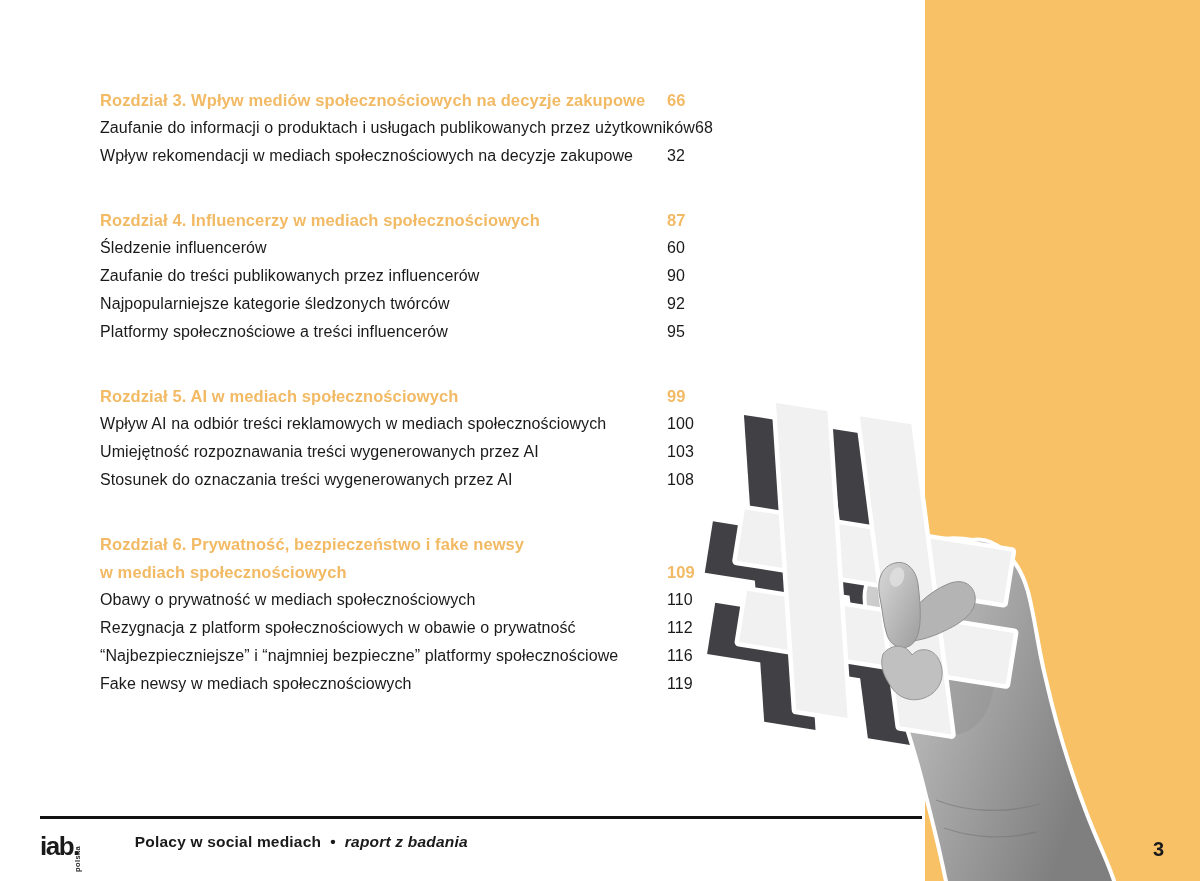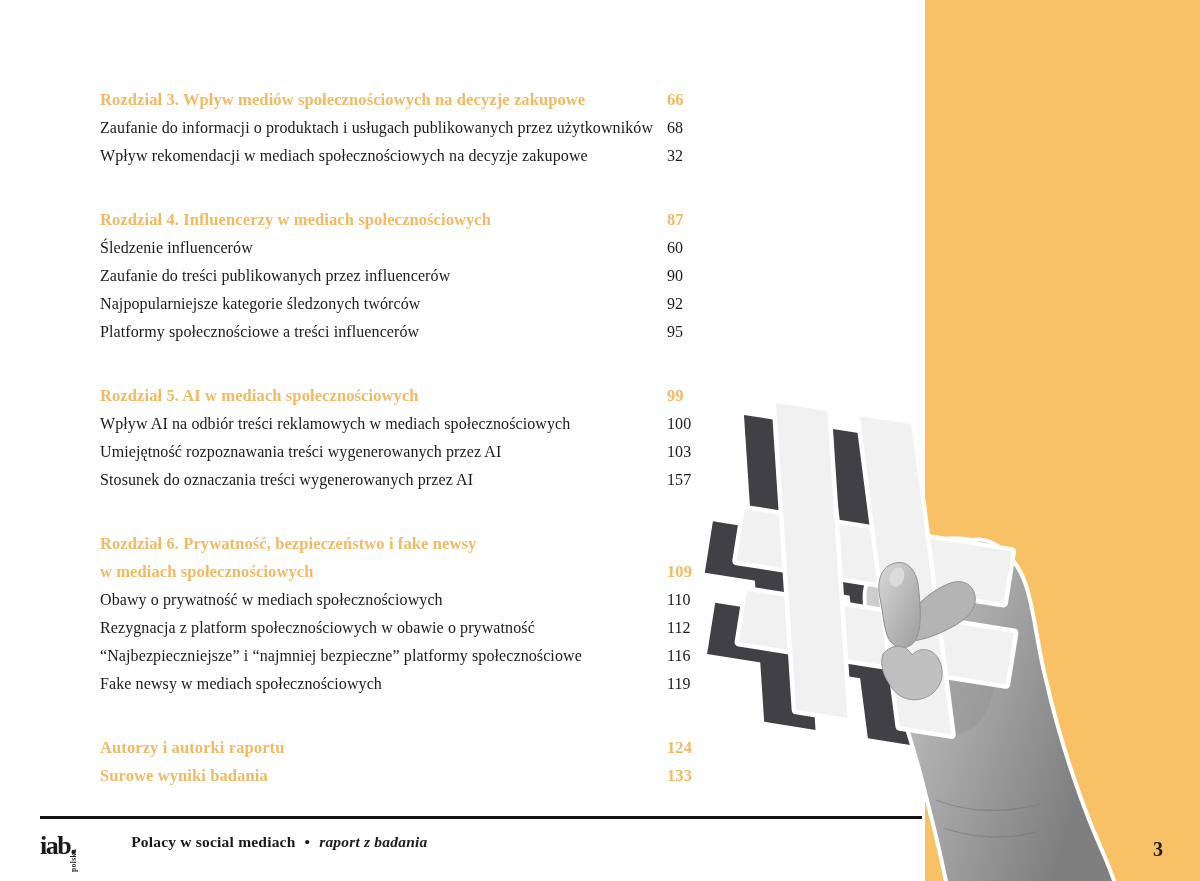--- a/index.html
+++ b/index.html
@@ -2,21 +2,21 @@
 <html style="--accent: #F2BA64; --panel: #F8C166; --ink: #1A1A1A; --rule: #121212; --hashtag_shadow: #404045; --hashtag_fill: #F1F1F2;"><head>
 <meta charset="utf-8">
 <style>
   html, body { margin: 0; padding: 0; background: #dddddd; }
   .page {
     position: relative;
     width: 1200px;
     height: 881px;
     background: #ffffff;
     overflow: hidden;
-    font-family: Liberation Serif, serif;
+    font-family: Liberation Sans, sans-serif;
     color: var(--ink);
   }
   .orange-panel {
     position: absolute;
     left: 925px; top: 0;
     width: 275px; height: 881px;
     background: var(--panel);
   }
   
   .toc {
@@ -223,21 +223,21 @@
       <div class="row">
         <span class="label">Wpływ AI na odbiór treści reklamowych w mediach społecznościowych</span>
         <span class="num">100</span>
       </div>
       <div class="row">
         <span class="label">Umiejętność rozpoznawania treści wygenerowanych przez AI</span>
         <span class="num">103</span>
       </div>
       <div class="row">
         <span class="label">Stosunek do oznaczania treści wygenerowanych przez AI</span>
-        <span class="num">157</span>
+        <span class="num">108</span>
       </div>
     </section>
 
     <section class="toc-section">
       <div class="row heading">
         <span class="label">Rozdział 6. Prywatność, bezpieczeństwo i fake newsy</span>
         <span class="num"></span>
       </div>
       <div class="row heading">
         <span class="label">w mediach społecznościowych</span>
@@ -254,30 +254,20 @@
       <div class="row">
         <span class="label">“Najbezpieczniejsze” i “najmniej bezpieczne” platformy społecznościowe</span>
         <span class="num">116</span>
       </div>
       <div class="row">
         <span class="label">Fake newsy w mediach społecznościowych</span>
         <span class="num">119</span>
       </div>
     </section>
 
-    <section class="toc-section">
-      <div class="row heading">
-        <span class="label">Autorzy i autorki raportu</span>
-        <span class="num">124</span>
-      </div>
-      <div class="row heading">
-        <span class="label">Surowe wyniki badania</span>
-        <span class="num">133</span>
-      </div>
-    </section>
 
   </main>
 
   <div class="footer-rule"></div>
 
   <footer class="footer">
     <div class="logo">
       <span class="iab">iab.</span>
       <span class="polska">polska</span>
     </div>

